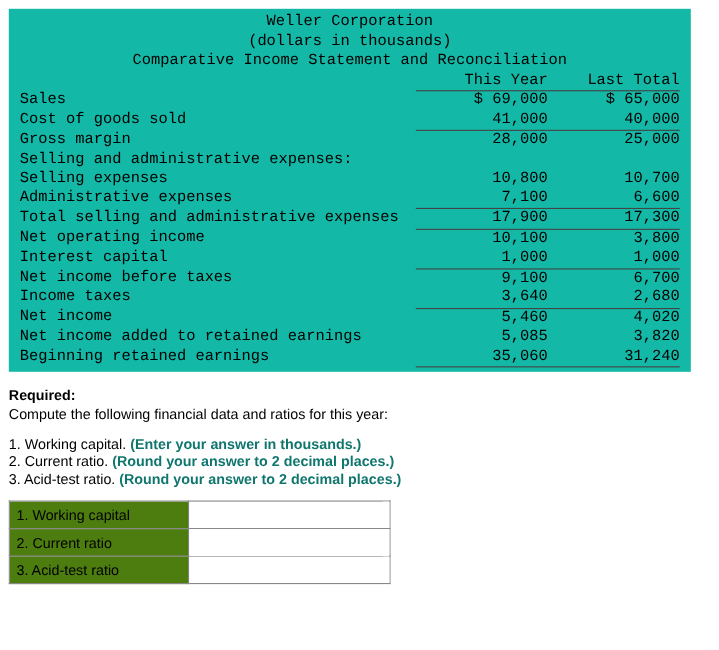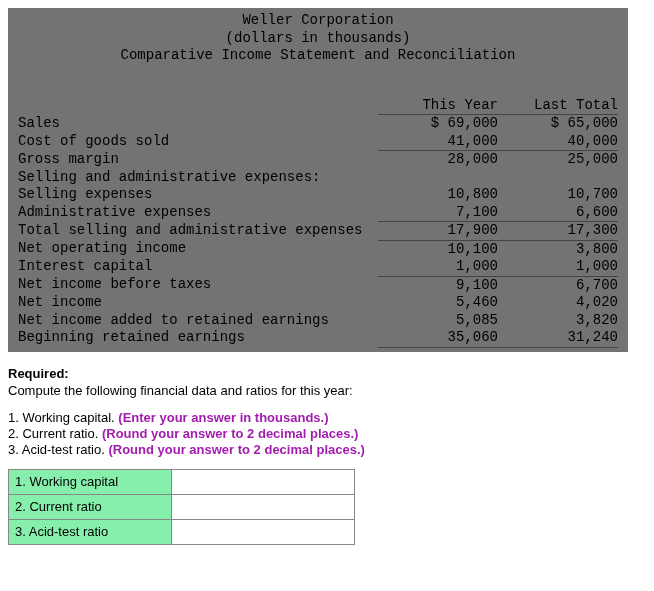--- a/index.html
+++ b/index.html
@@ -5,37 +5,36 @@
   body {
     font-family: Arial, sans-serif;
     font-size: 13px;
     color: #000;
     background: #fff;
     margin: 0;
     padding: 8px;
     width: 654px;
   }
   .statement {
-    background: #737373;
+    background: #14b8a6;
     padding: 4px 10px 4px 10px;
     width: 620px;
     box-sizing: border-box;
   }
   .mono {
     font-family: "Courier New", Courier, monospace;
     font-size: 14px;
     white-space: pre;
     line-height: 1.25;
   }
   .header-center { text-align: center; }
   table.fin {
     border-collapse: collapse;
     width: 100%;
     table-layout: fixed;
-    margin-top: 32px;
   }
   table.fin td {
     padding: 0;
     font-family: "Courier New", Courier, monospace;
     font-size: 14px;
     line-height: 1.25;
     white-space: pre;
   }
   td.label { padding-left: 4px; }
   td.indent { padding-left: 40px; }
@@ -46,32 +45,32 @@
     margin-top: 14px;
     background: #fff;
     font-family: Arial, sans-serif;
   }
   .required .lead {
     margin: 0 0 2px 0;
   }
   .required .bold { font-weight: bold; text-align: center; }
   .required ol { margin: 12px 0; padding-left: 0; list-style: none; }
   .required ol li { margin: 1px 0; }
-  .red-bold { color: #a21caf; font-weight: bold; }
+  .red-bold { color: #0f766e; font-weight: bold; }
   
   table.answer {
     border-collapse: collapse;
     margin-top: 12px;
   }
   table.answer td {
     border: 1px solid #888;
     font-size: 13px;
     padding: 3px 6px;
     height: 18px;
-    background: #86efac;
+    background: #4d7c0f;
   }
   table.answer td.lbl { width: 150px; }
   table.answer td.inp { width: 170px; background:#fff; position: relative; }
   table.answer td.inp::after {
     content:"";
     position:absolute;
     right:0; top:0; bottom:0;
     width:6px;
     background: #fff;
   }
@@ -138,20 +137,25 @@
       <td class="label">Interest capital</td>
       <td class="num underline">1,000</td>
       <td class="num underline">1,000</td>
     </tr>
     <tr>
       <td class="label">Net income before taxes</td>
       <td class="num">9,100</td>
       <td class="num">6,700</td>
     </tr>
     <tr>
+      <td class="label">Income taxes</td>
+      <td class="num underline">3,640</td>
+      <td class="num underline">2,680</td>
+    </tr>
+    <tr>
       <td class="label">Net income</td>
       <td class="num">5,460</td>
       <td class="num">4,020</td>
     </tr>
     <tr>
       <td class="label">Net income added to retained earnings</td>
       <td class="num">5,085</td>
       <td class="num">3,820</td>
     </tr>
     <tr>

